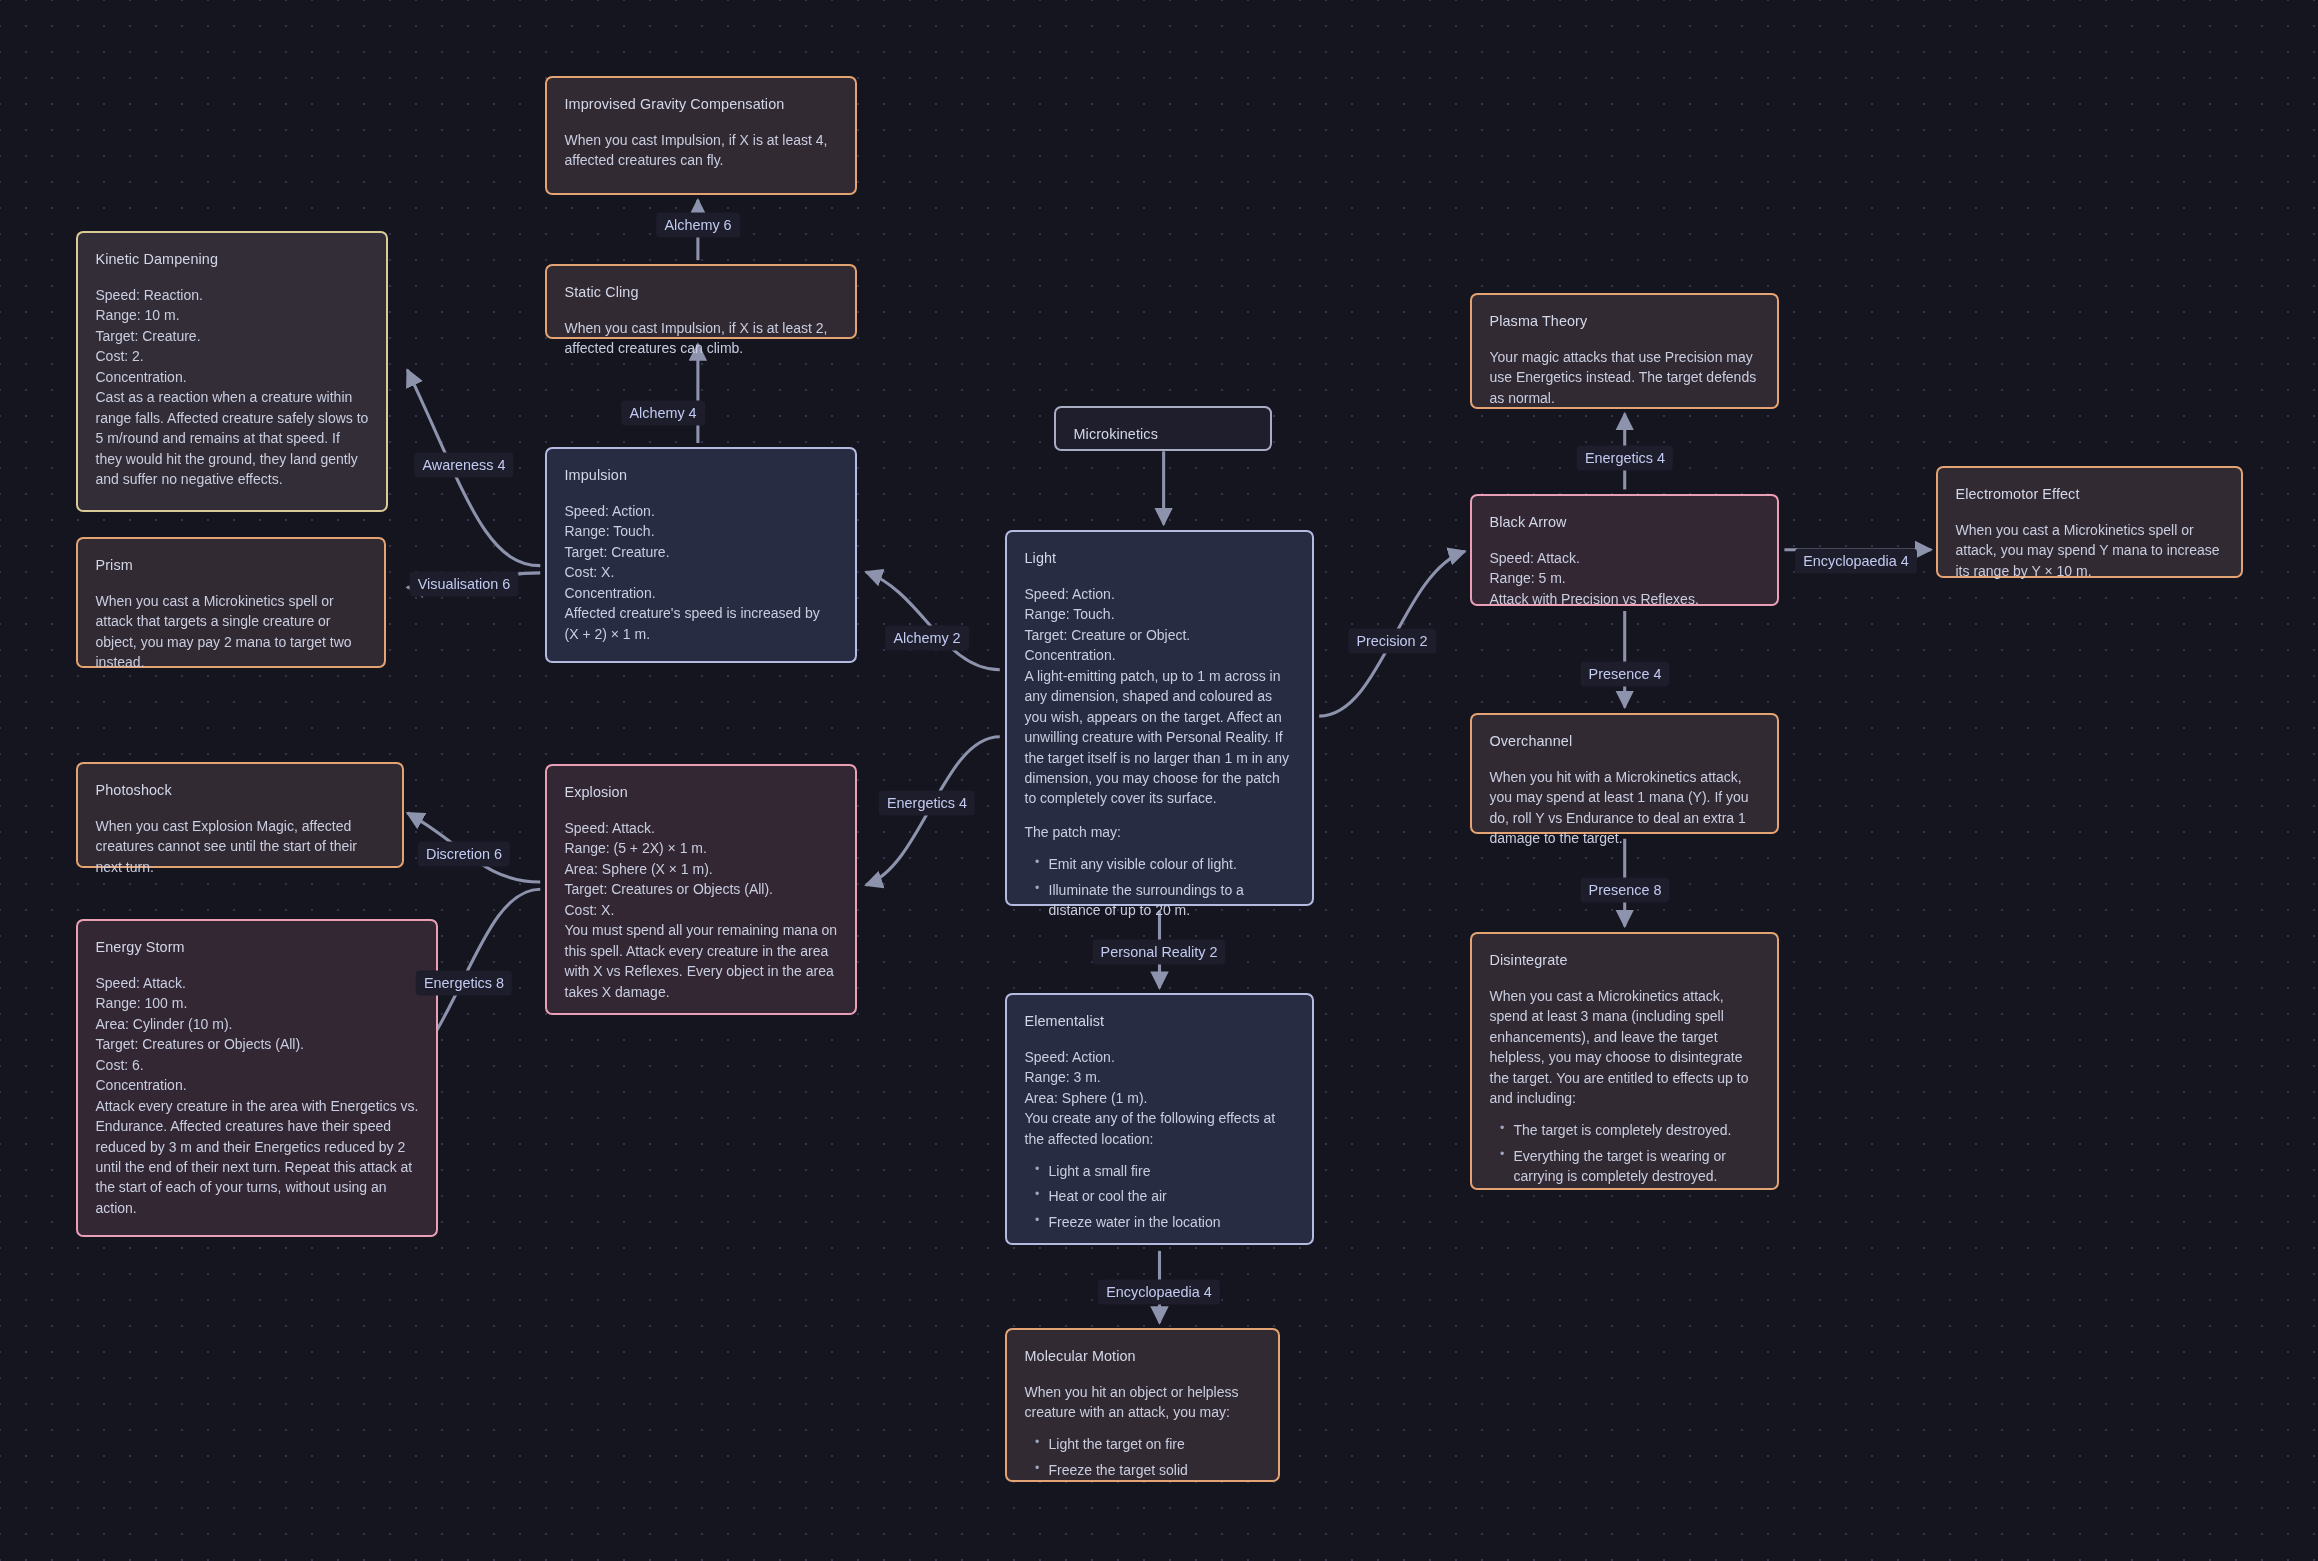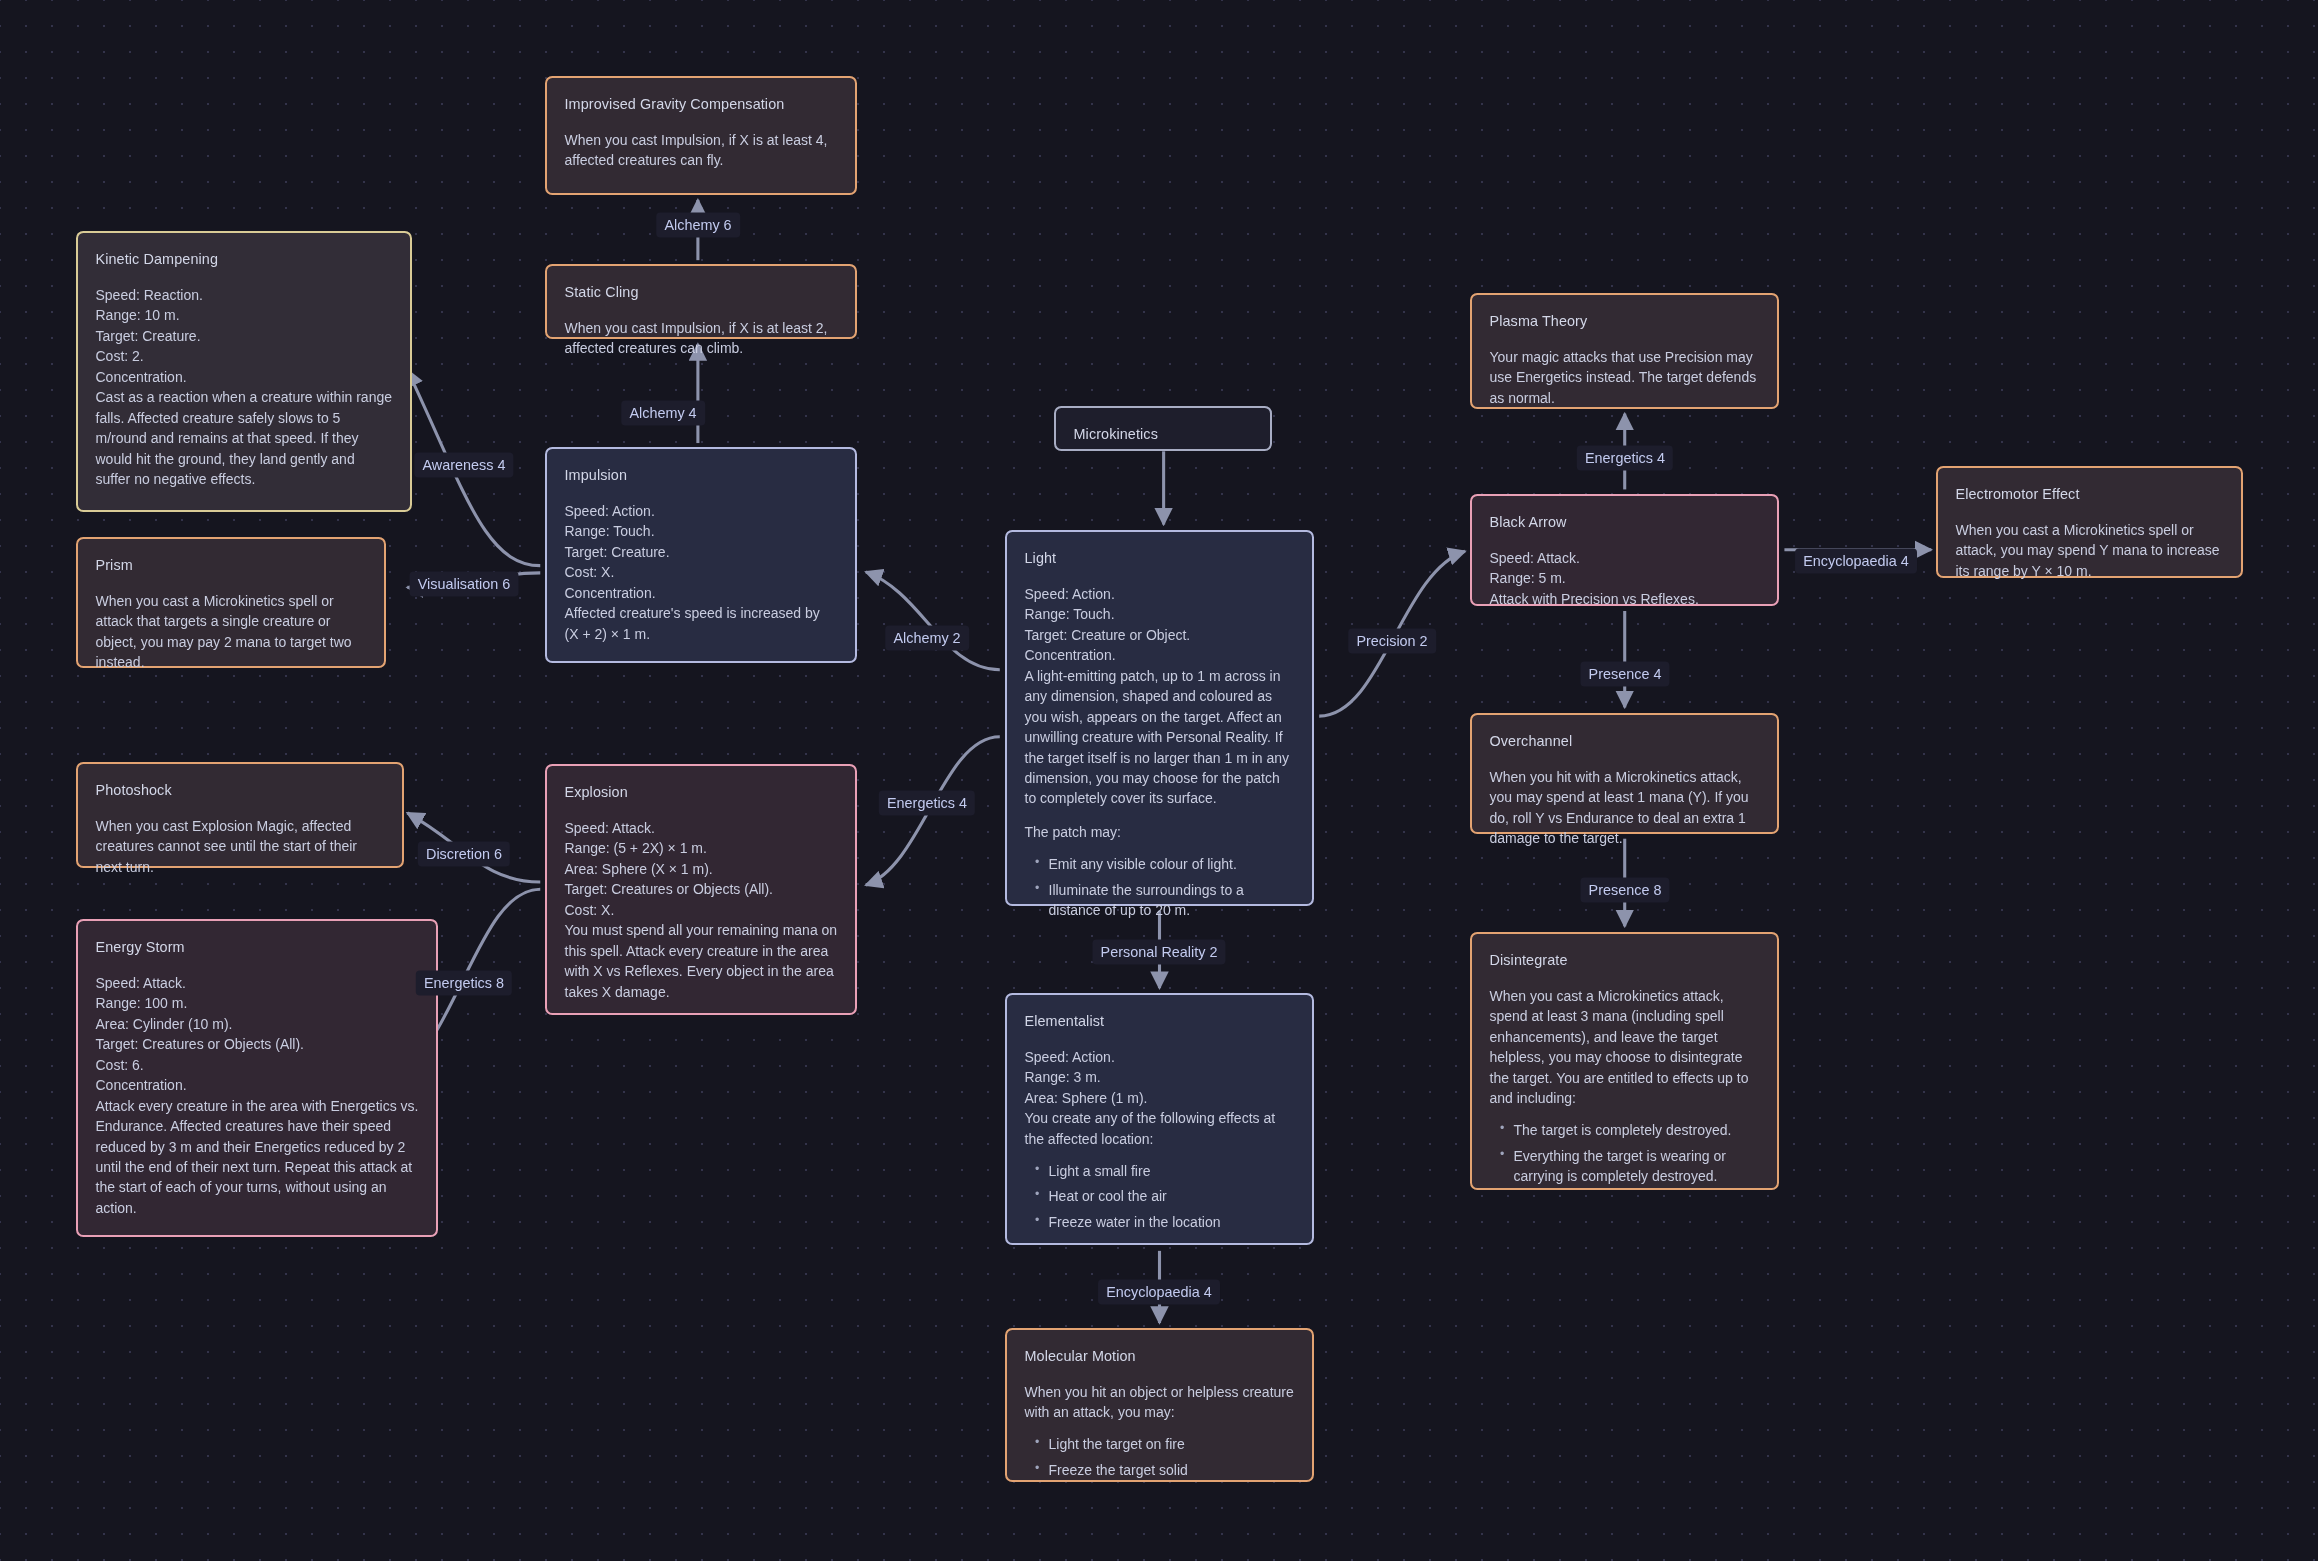--- a/index.html
+++ b/index.html
@@ -142,21 +142,21 @@
         <div class="title">Microkinetics</div>
       </div>
       <div class="node v-orange" style="left: 545px; top: 76px; width: 312px; height: 119px;">
         <div class="title">Improvised Gravity Compensation</div>
         <p>When you cast Impulsion, if X is at least 4, affected creatures can fly.</p>
       </div>
       <div class="node v-orange" style="left: 545px; top: 264px; width: 312px; height: 75px;">
         <div class="title">Static Cling</div>
         <p>When you cast Impulsion, if X is at least 2, affected creatures can climb.</p>
       </div>
-      <div class="node v-khaki" style="left: 76px; top: 231px; width: 336px; height: 281px;">
+      <div class="node v-khaki" style="left: 76px; top: 231px; width: 312px; height: 281px;">
         <div class="title">Kinetic Dampening</div>
         <div class="stats">
           <div>Speed: Reaction.</div>
           <div>Range: 10 m.</div>
           <div>Target: Creature.</div>
           <div>Cost: 2.</div>
           <div>Concentration.</div>
         </div>
         <p>Cast as a reaction when a creature within range falls. Affected creature safely slows to 5 m/round and remains at that speed. If they would hit the ground, they land gently and suffer no negative effects.</p>
       </div>
@@ -224,21 +224,21 @@
           <div>Range: 3 m.</div>
           <div>Area: Sphere (1 m).</div>
         </div>
         <p>You create any of the following effects at the affected location:</p>
         <ul>
           <li>Light a small fire</li>
           <li>Heat or cool the air</li>
           <li>Freeze water in the location</li>
         </ul>
       </div>
-      <div class="node v-orange" style="left: 1005px; top: 1328px; width: 309px; height: 154px;">
+      <div class="node v-orange" style="left: 1005px; top: 1328px; width: 275px; height: 154px;">
         <div class="title">Molecular Motion</div>
         <p>When you hit an object or helpless creature with an attack, you may:</p>
         <ul>
           <li>Light the target on fire</li>
           <li>Freeze the target solid</li>
         </ul>
       </div>
       <div class="node v-orange" style="left: 1470px; top: 293px; width: 309px; height: 116px;">
         <div class="title">Plasma Theory</div>
         <p>Your magic attacks that use Precision may use Energetics instead. The target defends as normal.</p>

